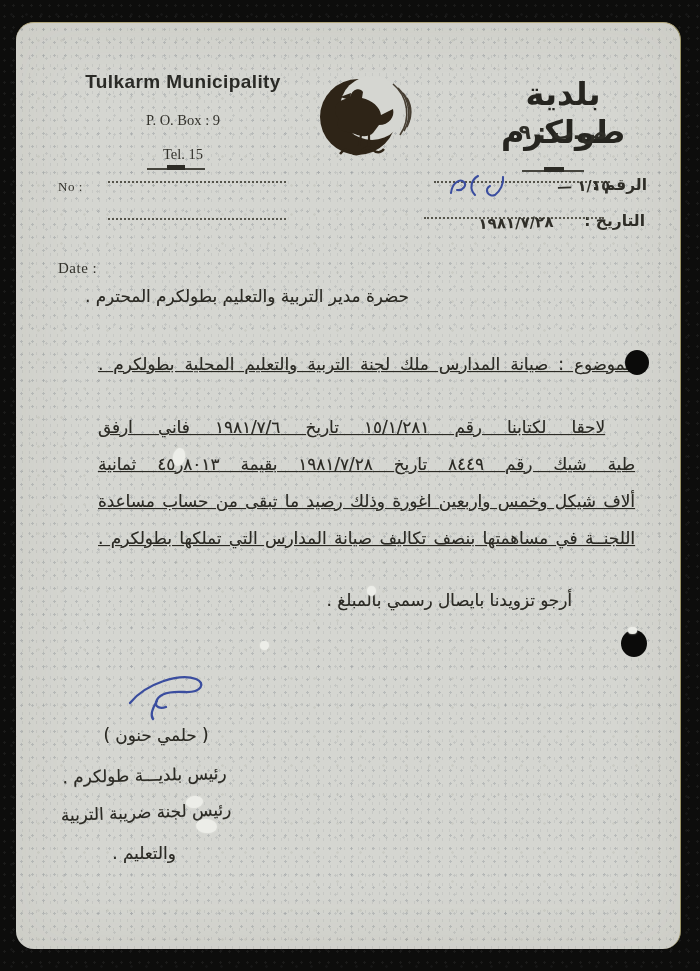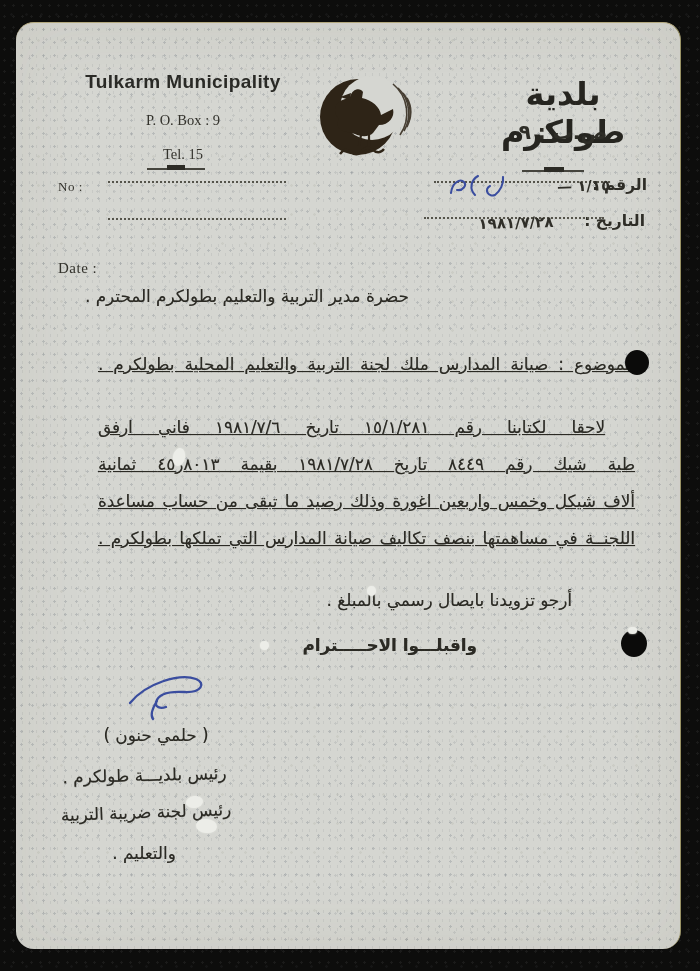--- a/index.html
+++ b/index.html
@@ -107,21 +107,20 @@
 
   <div class="abs ar bodytext jline" style="top:329px;">الموضوع : صيانة المدارس ملك لجنة التربية والتعليم المحلية بطولكرم .</div>
 
   <div class="abs ar bodytext jline" style="top:392px; padding-right:30px;">لاحقا لكتابنا رقم ١٥/١/٢٨١ تاريخ ١٩٨١/٧/٦ فاني ارفق</div>
   <div class="abs ar bodytext jline" style="top:429px;">طية شيك رقم ٨٤٤٩ تاريخ ١٩٨١/٧/٢٨ بقيمة ٨٠١٣ر٤٥ ثمانية</div>
   <div class="abs ar bodytext jline" style="top:503px;">اللجنــة في مساهمتها بنصف تكاليف صيانة المدارس التي تملكها بطولكرم .</div>
   <div class="abs ar bodytext jline" style="top:466px;">ألاف شيكل وخمس واربعين اغورة وذلك رصيد ما تبقى من حساب مساعدة</div>
 
   <div class="abs ar bodytext" style="left:69px; top:565px; width:537px; text-align:right; padding-right:50px; box-sizing:border-box;">أرجو تزويدنا بايصال رسمي بالمبلغ .</div>
 
-  <div class="abs ar bodytext" style="left:69px; top:610px; width:537px; text-align:right; padding-right:145px; box-sizing:border-box; font-weight:bold;">واقبلـــوا الاحـــــترام</div>
 
   <div class="abs" style="left:104px; top:646px; width:96px; height:52px;">
     <svg width="96" height="52" viewBox="0 0 96 52">
       <path d="M10,34 C26,14 60,4 76,10 C86,14 82,24 64,23 C46,22 38,26 36,33 C35,38 40,40 46,38 M37,32 C32,40 30,46 33,50" stroke="#3a4d9f" stroke-width="2.3" fill="none" stroke-linecap="round"></path>
     </svg>
   </div>
 
   <div class="abs ar bodytext" style="left:55px; top:700px; width:170px; text-align:center;">( حلمي حنون )</div>
   <div class="abs ar bodytext" style="left:36px; top:740px; width:185px; text-align:center; transform:rotate(-1.5deg);">رئيس بلديـــة طولكرم .</div>
   <div class="abs ar bodytext" style="left:25px; top:777px; width:210px; text-align:center; transform:rotate(-2deg);">رئيس لجنة  ضريبة التربية</div>

